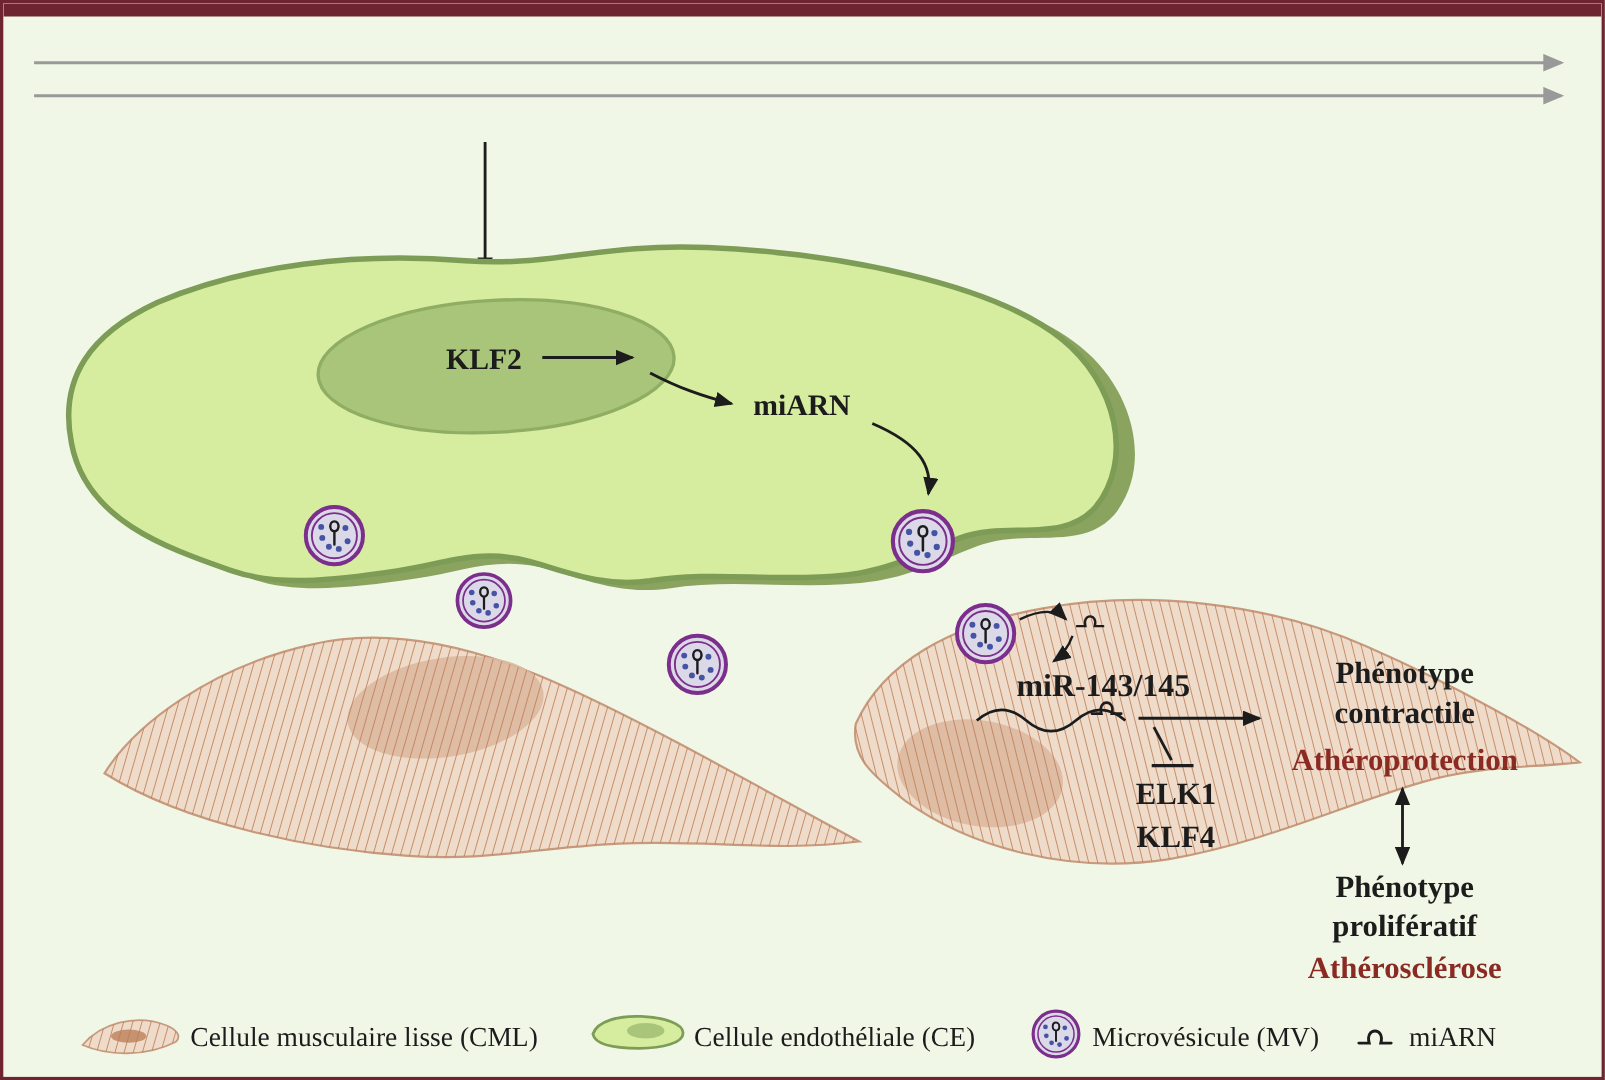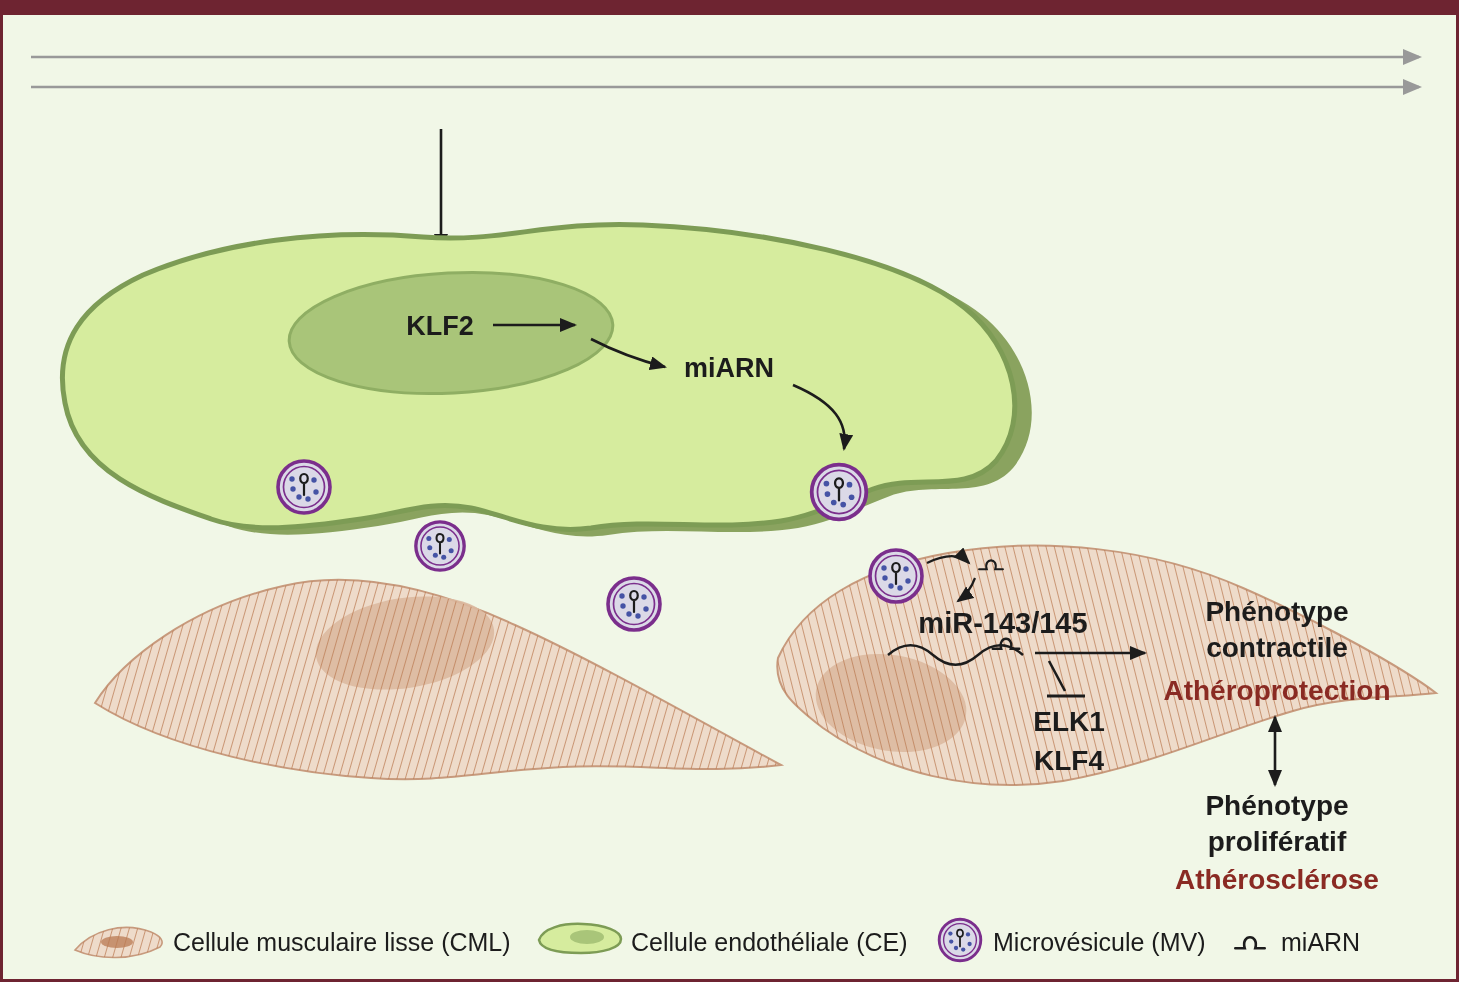--- a/index.html
+++ b/index.html
@@ -3,21 +3,21 @@
 <meta charset="utf-8">
 <style>
   html,body{margin:0;padding:0;background:#dedede;}
   .canvas{
     position:relative;
     width:1459px;height:982px;
     box-sizing:border-box;
     background:#f1f7e7;
     border:3px solid #6e2431;
     overflow:hidden;
-    font-family:Liberation Sans, sans-serif;
+    font-family:Liberation Serif, serif;
   }
   svg{position:absolute;left:0;top:0;}
   text{fill:#1c1c1c;}
   .lbl-bold{font-weight:bold;font-size:27px;}
   .lbl-big{font-weight:bold;font-size:29px;}
   .lbl-red{fill:#8a2a23;font-weight:bold;font-size:28px;}
   .lbl-pheno{font-weight:bold;font-size:28px;}
   .legend-text{font-size:25px;font-weight:normal;fill:#1c1c1c;}
 </style>
 </head>

